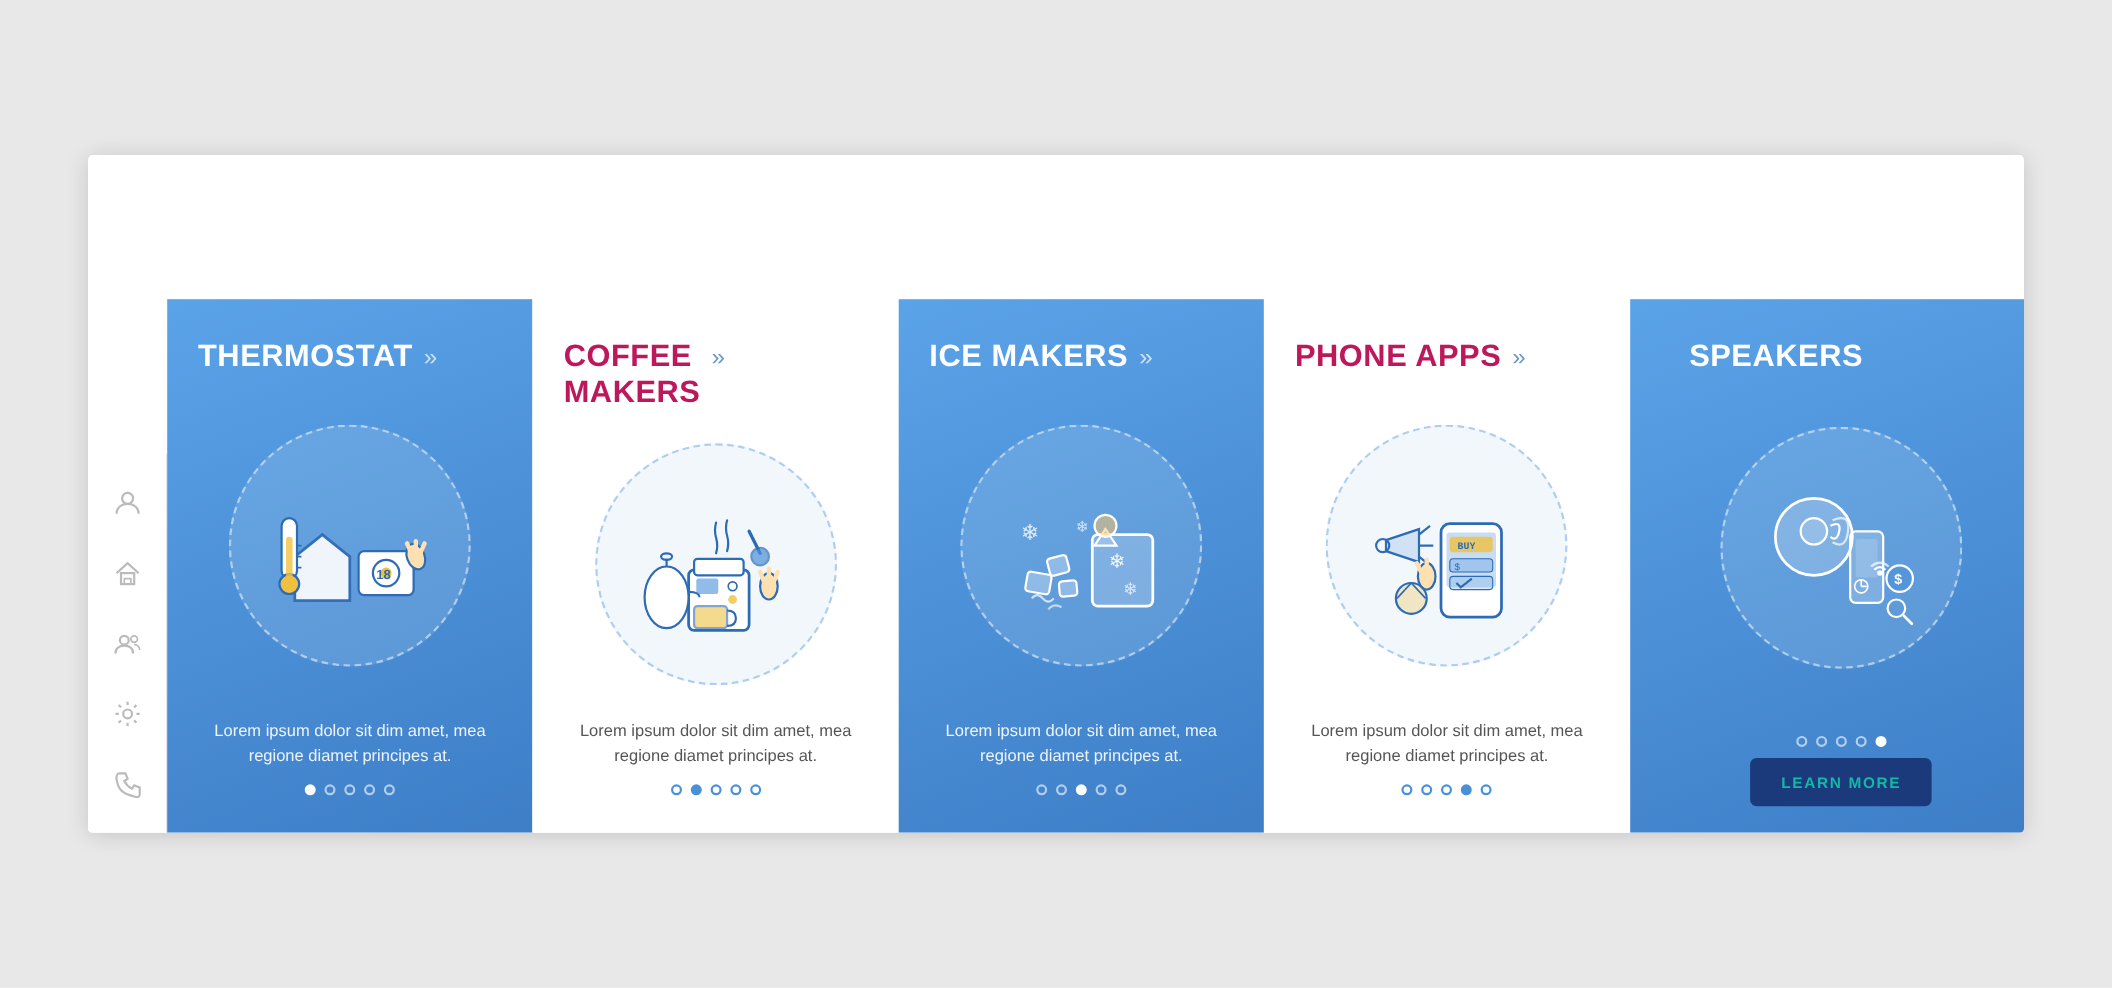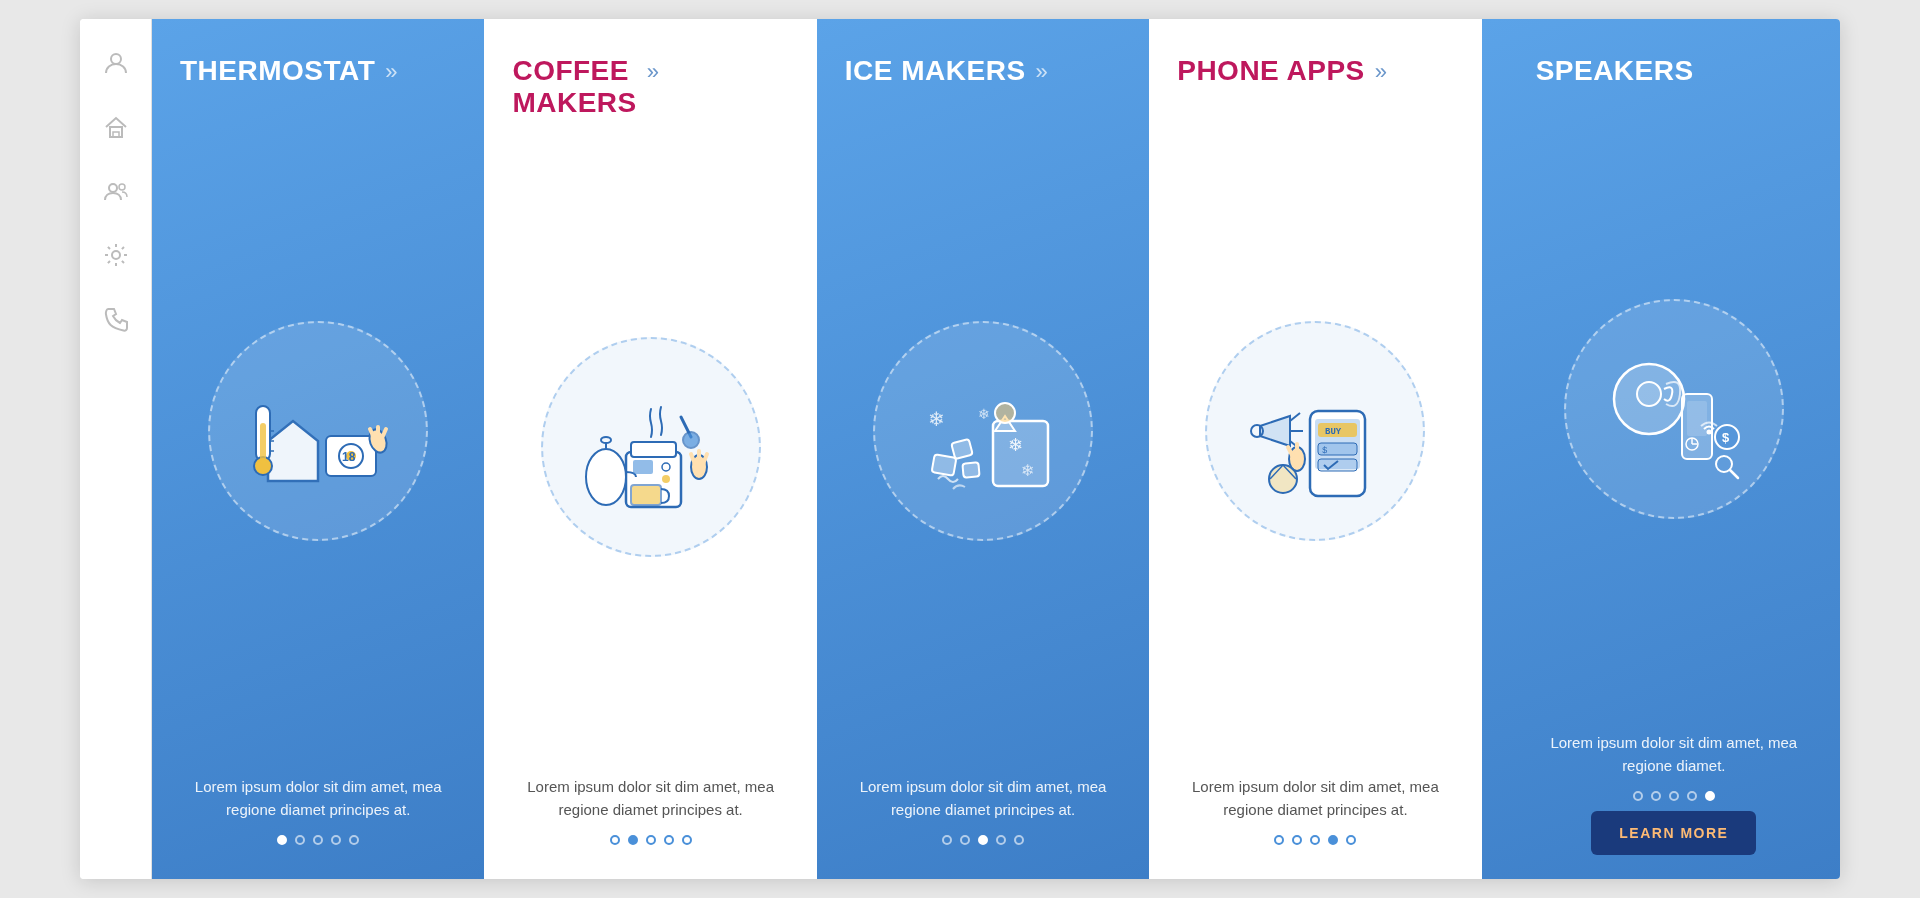--- a/index.html
+++ b/index.html
@@ -8,26 +8,27 @@
       height: 898px;
       background: #e8e8e8;
       display: flex;
       align-items: center;
       justify-content: center;
       font-family: 'Segoe UI', Arial, sans-serif;
       overflow: hidden;
     }
     .main-container {
       width: 1760px;
-      height: 860px;
+      height: 616px;
       background: #fff;
       display: flex;
       border-radius: 4px;
       overflow: hidden;
       box-shadow: 0 2px 20px rgba(0,0,0,0.15);
+      align-items: flex-end;
     }
     
     .sidebar {
       width: 72px;
       background: #fff;
       display: flex;
       flex-direction: column;
       align-items: center;
       padding: 30px 0;
       gap: 36px;
@@ -167,21 +168,21 @@
       border-color: #4a90d9;
       background: transparent;
     }
     .white-bg .dot.active {
       background: #4a90d9;
       border-color: #4a90d9;
     }
     
     .learn-more-btn {
       background: #1a3a7c;
-      color: #fdba74;
+      color: #14b8a6;
       border: none;
       border-radius: 6px;
       padding: 14px 28px;
       font-size: 14px;
       font-weight: 700;
       letter-spacing: 1.5px;
       text-transform: uppercase;
       cursor: pointer;
       margin: 10px auto 0 auto;
       display: block;
@@ -447,21 +448,20 @@
 
             <circle cx="133" cy="108" r="12" stroke="white" stroke-width="2" fill="rgba(74,144,217,0.5)"></circle>
             <text x="128" y="113" font-size="13" fill="white" font-weight="bold">$</text>
 
             <circle cx="130" cy="135" r="8" stroke="white" stroke-width="2" fill="none"></circle>
             <line x1="136" y1="141" x2="144" y2="149" stroke="white" stroke-width="2.5" stroke-linecap="round"></line>
           </svg>
         </div>
       </div>
       <div class="card-bottom">
-        <p class="card-text">Lorem ipsum dolor sit dim amet, mea regione diamet.</p>
         <div class="dots-row">
           <div class="dot"></div>
           <div class="dot"></div>
           <div class="dot"></div>
           <div class="dot"></div>
           <div class="dot active"></div>
         </div>
         <button class="learn-more-btn">LEARN MORE</button>
       </div>
     </div>

